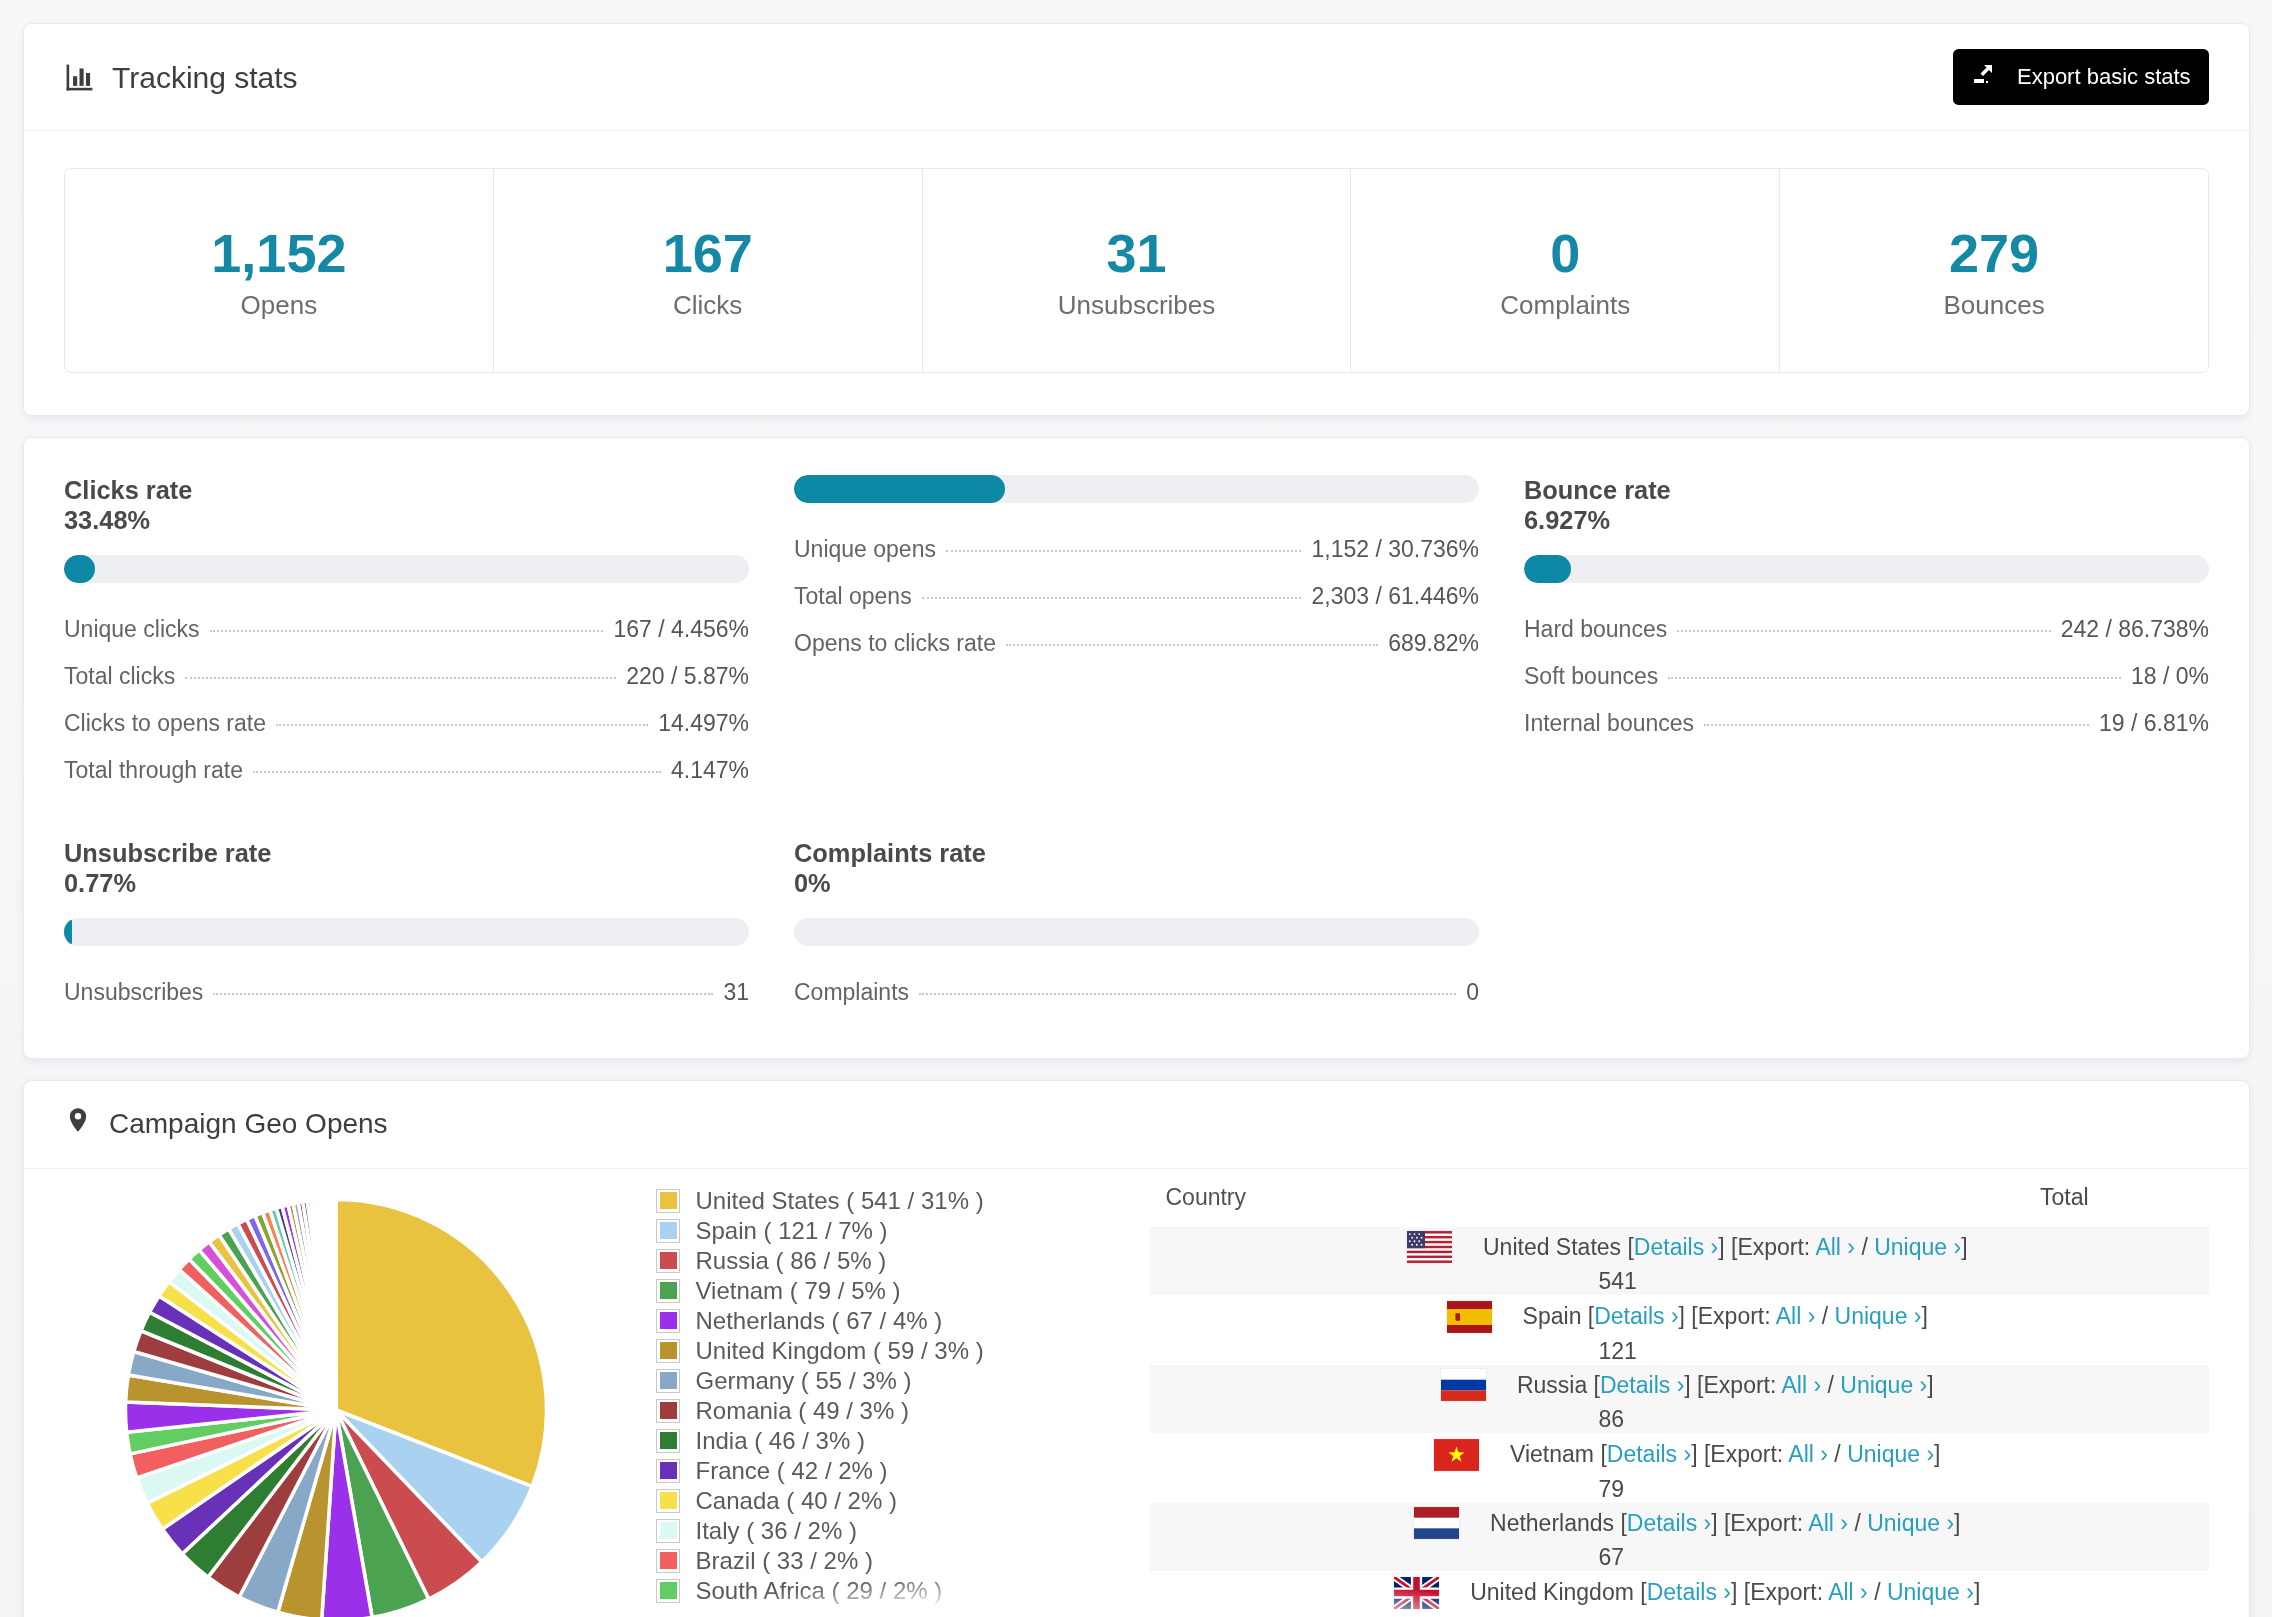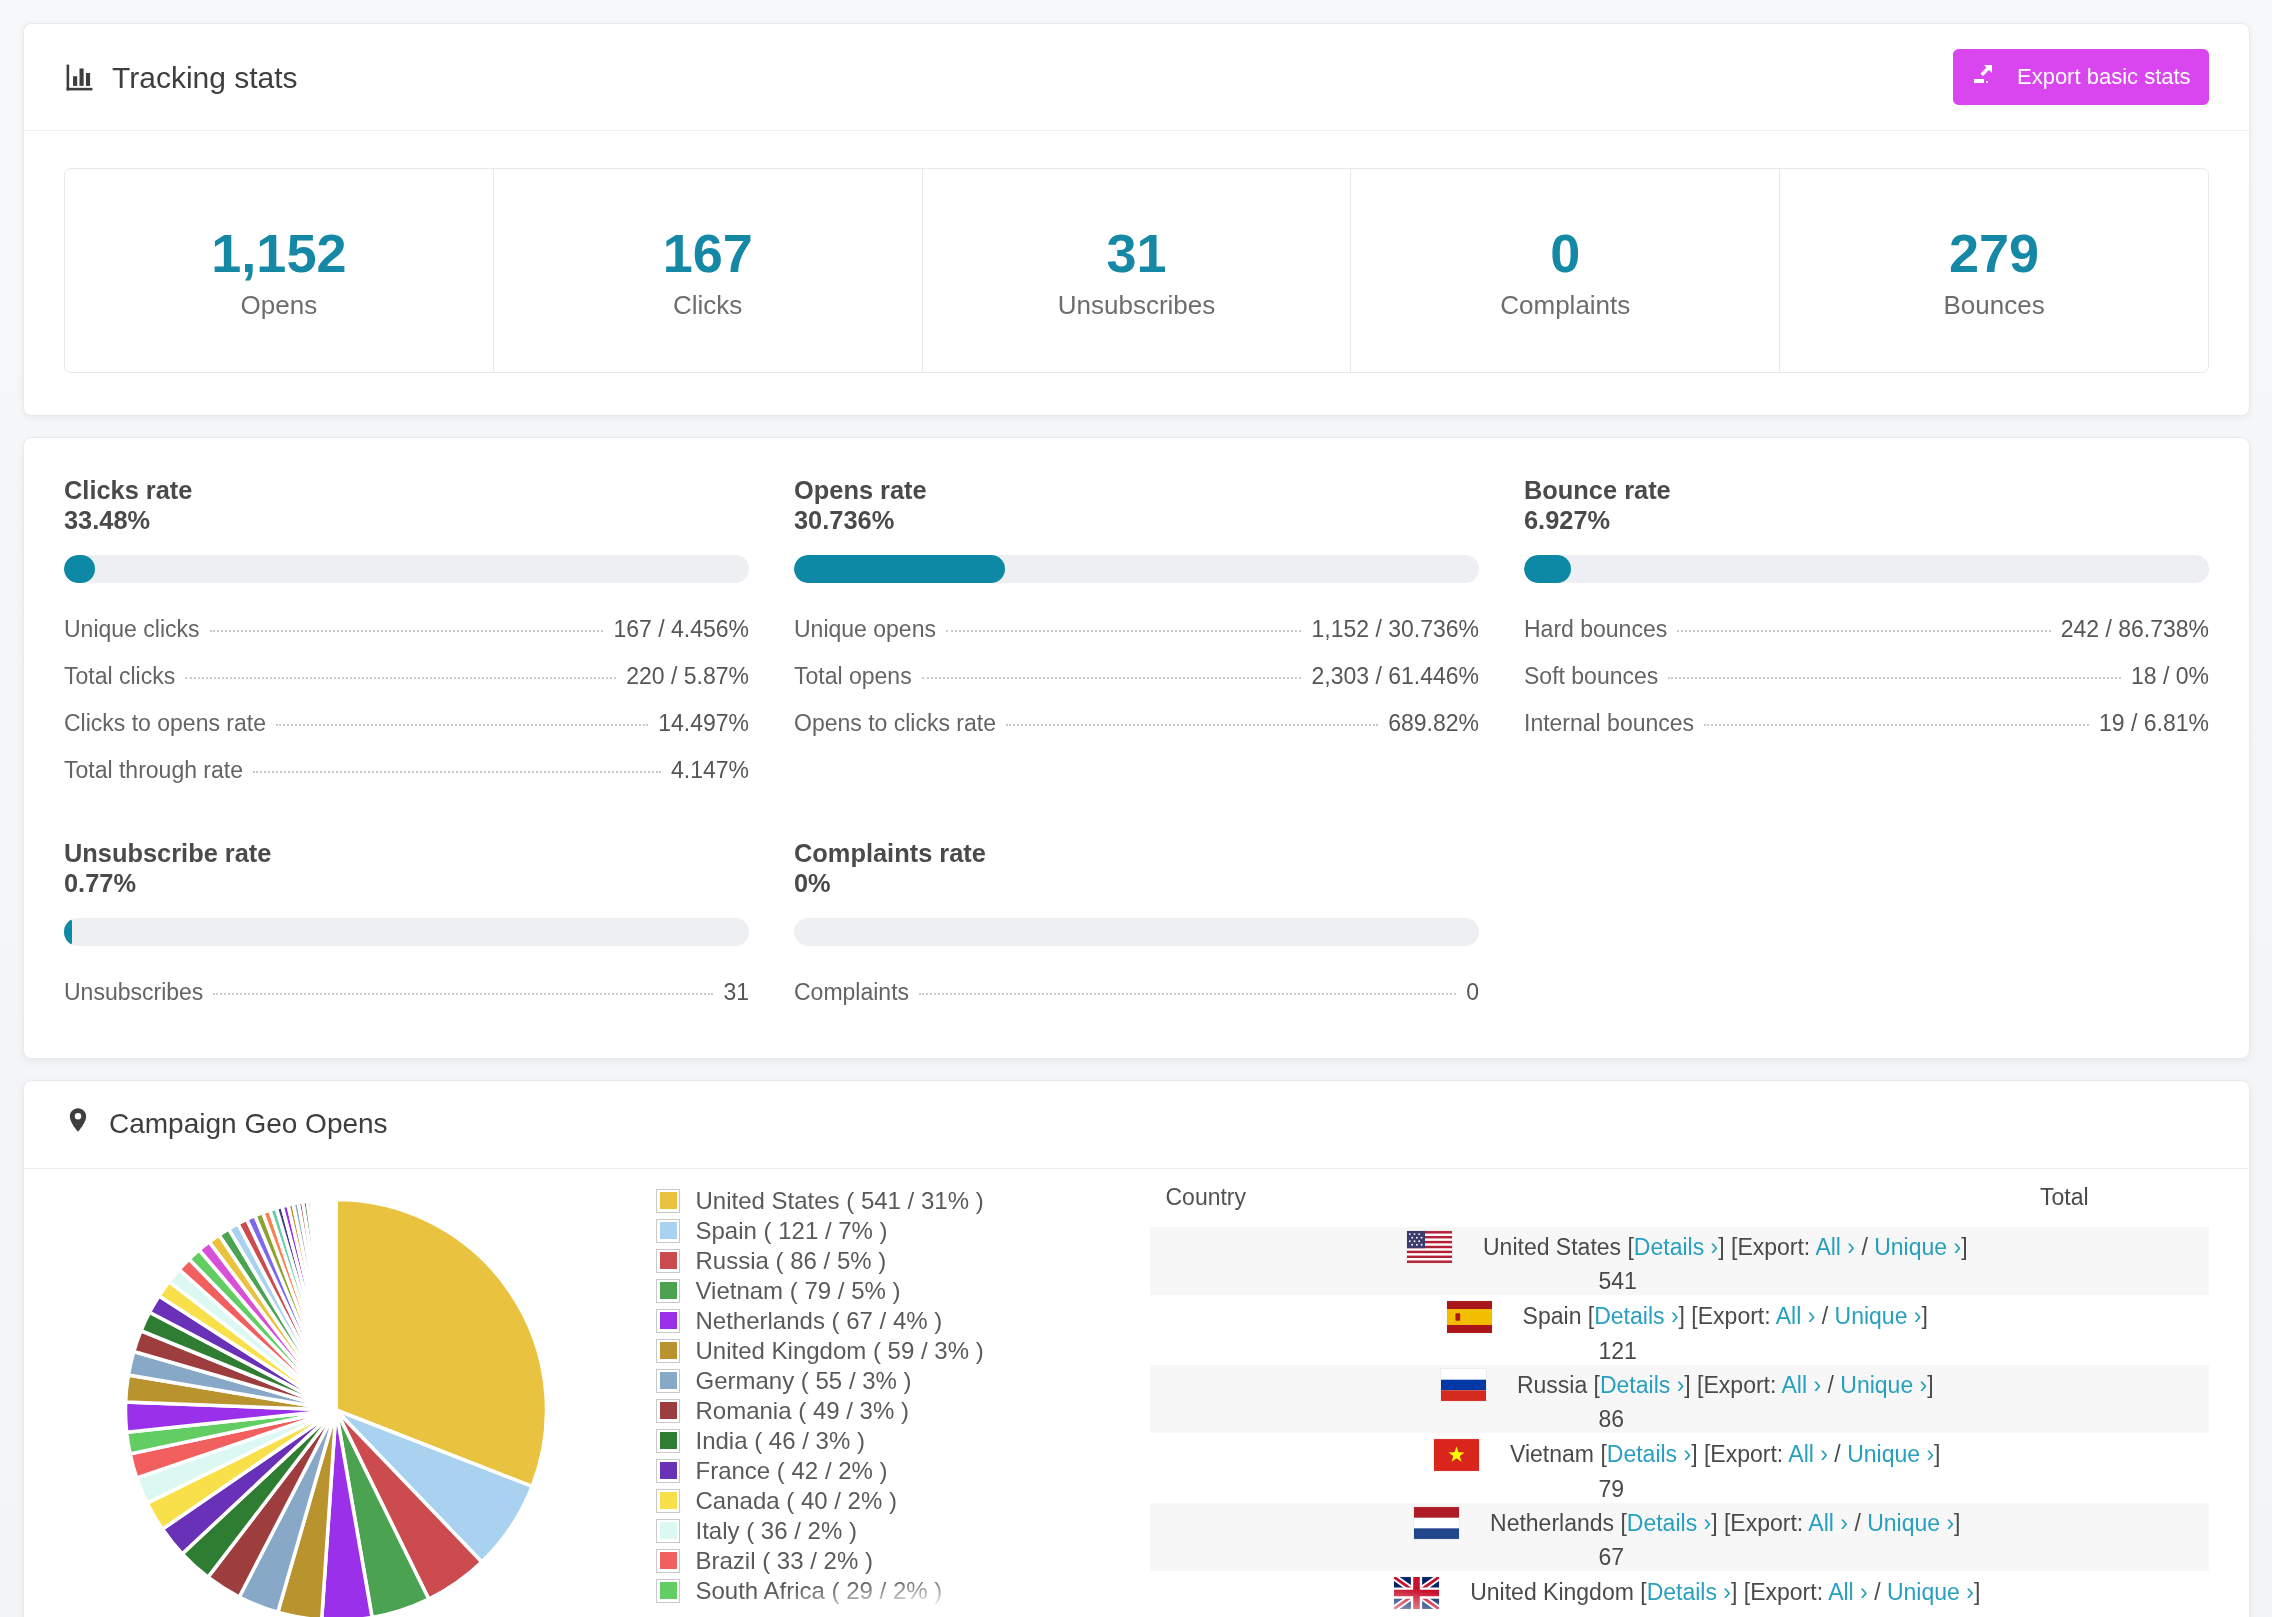--- a/index.html
+++ b/index.html
@@ -22,21 +22,21 @@
   .card1 { margin-top: 23px; }
   .card-header {
     display: flex; align-items: center; justify-content: space-between;
     padding: 25.4px 40px;
     border-bottom: 1.4px solid #eef0f1;
   }
   .card-title { display: flex; align-items: center; gap: 17px; font-size: 30px; color: #3e3e3e; line-height: 35px; }
   .card-title svg { display: block; }
   .btn-export {
     display: flex; align-items: center; gap: 22px;
-    background: #d946ef; color: #fff;
+    background: #000000; color: #fff;
     font-size: 22px; font-family: inherit;
     padding: 12.7px 18.4px; border: none; border-radius: 5.6px;
     cursor: pointer;
   }
   .stats-row {
     display: flex;
     margin: 37px 40px 42px 40px;
     border: 1.4px solid #e7e9eb;
     border-radius: 7px;
     background: #fff;
@@ -180,24 +180,20 @@
           </div>
         <div class="rate-row">
             <span class="rate-row-label">Total through rate</span>
             <span class="leader"></span>
             <span class="rate-row-value">4.147%</span>
           </div>
       </div>
     </div>
 
     <div class="rate-panel">
-      <div class="rate-head">
-        <span class="rate-title">Opens rate</span>
-        <span class="rate-value">30.736%</span>
-      </div>
       <div class="rate-bar">
           <div class="rate-fill" style="width: 30.736%;"></div>
         </div>
       <div class="rate-rows">
         <div class="rate-row">
             <span class="rate-row-label">Unique opens</span>
             <span class="leader"></span>
             <span class="rate-row-value">1,152 / 30.736%</span>
           </div>
         <div class="rate-row">

